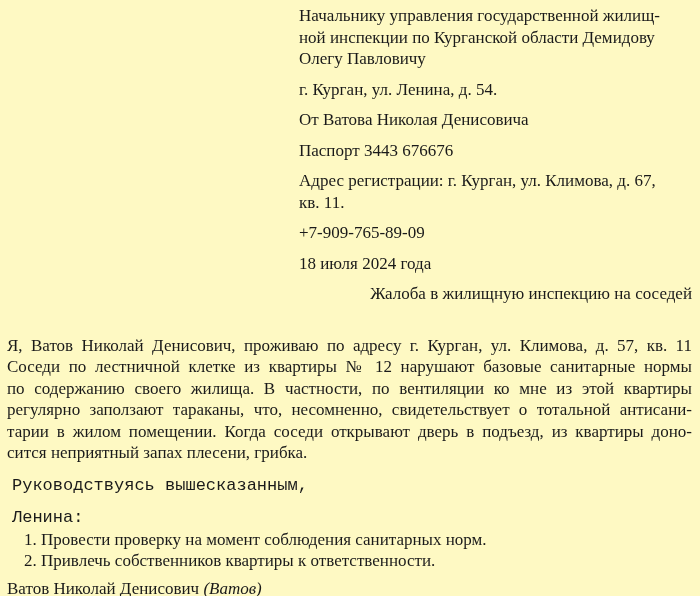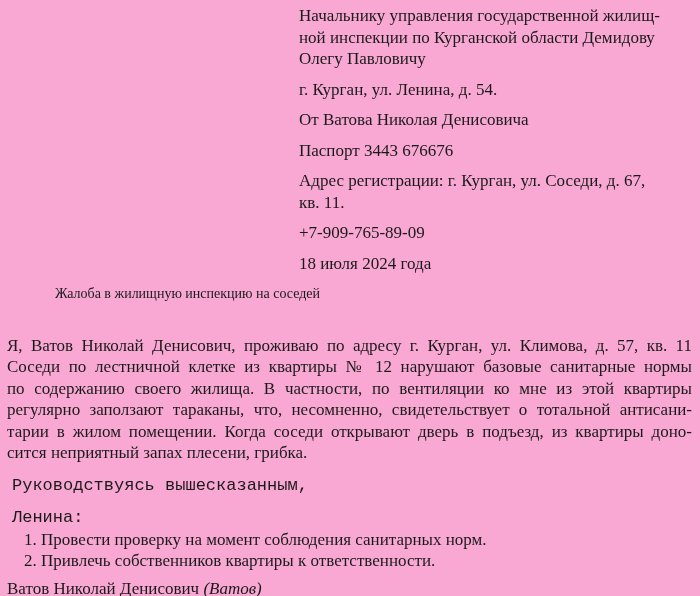--- a/index.html
+++ b/index.html
@@ -6,44 +6,44 @@
     margin: 0;
     padding: 0;
     background: #ffffff;
   }
   .page {
     position: relative;
     width: 700px;
     height: 596px;
     box-sizing: border-box;
     padding: 5px 8px 8px 7px;
-    background: #f9a8d4;
+    background: #fef9c3;
     font-family: "Liberation Serif", serif;
     font-size: 17px;
     line-height: 21.5px;
     color: #1a1a1a;
     overflow: hidden;
   }
   .recipient {
     margin-left: 292px;
   }
   .hpar {
     margin: 0 0 9px 0;
     padding: 0;
   }
   .hline {
     display: block;
     white-space: nowrap;
   }
   .title {
     margin: 7px 0 0 48px;
     padding: 0;
-    font-size: 14px;
+    font-size: 17px;
     font-weight: normal;
-    text-align: left;
+    text-align: right;
     line-height: 21.5px;
   }
   .bodytext {
     margin-top: 30px;
   }
   .jline {
     text-align: justify;
     text-align-last: justify;
   }
   .jline.last {
@@ -78,21 +78,21 @@
   <div class="recipient">
     <p class="hpar">
       <span class="hline">Начальнику управления государственной жилищ-</span>
       <span class="hline">ной инспекции по Курганской области Демидову</span>
       <span class="hline">Олегу Павловичу</span>
     </p>
     <p class="hpar">г. Курган, ул. Ленина, д. 54.</p>
     <p class="hpar">От Ватова Николая Денисовича</p>
     <p class="hpar">Паспорт 3443 676676</p>
     <p class="hpar">
-      <span class="hline">Адрес регистрации: г. Курган, ул. Соседи, д. 67,</span>
+      <span class="hline">Адрес регистрации: г. Курган, ул. Климова, д. 67,</span>
       <span class="hline">кв. 11.</span>
     </p>
     <p class="hpar">+7-909-765-89-09</p>
     <p class="hpar">18 июля 2024 года</p>
   </div>
 
   <h1 class="title">Жалоба в жилищную инспекцию на соседей</h1>
 
   <div class="bodytext">
     <div class="jline">Я, Ватов Николай Денисович, проживаю по адресу г. Курган, ул. Климова, д. 57, кв. 11</div>

